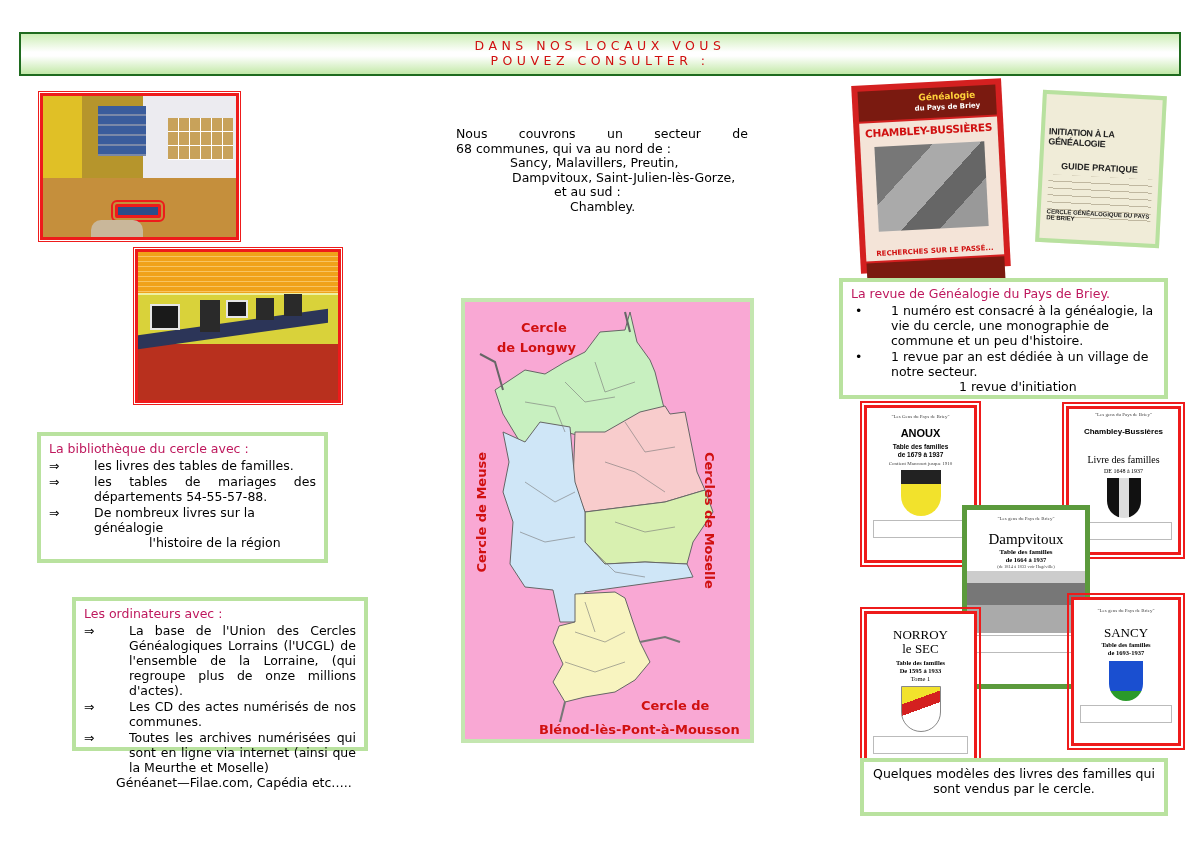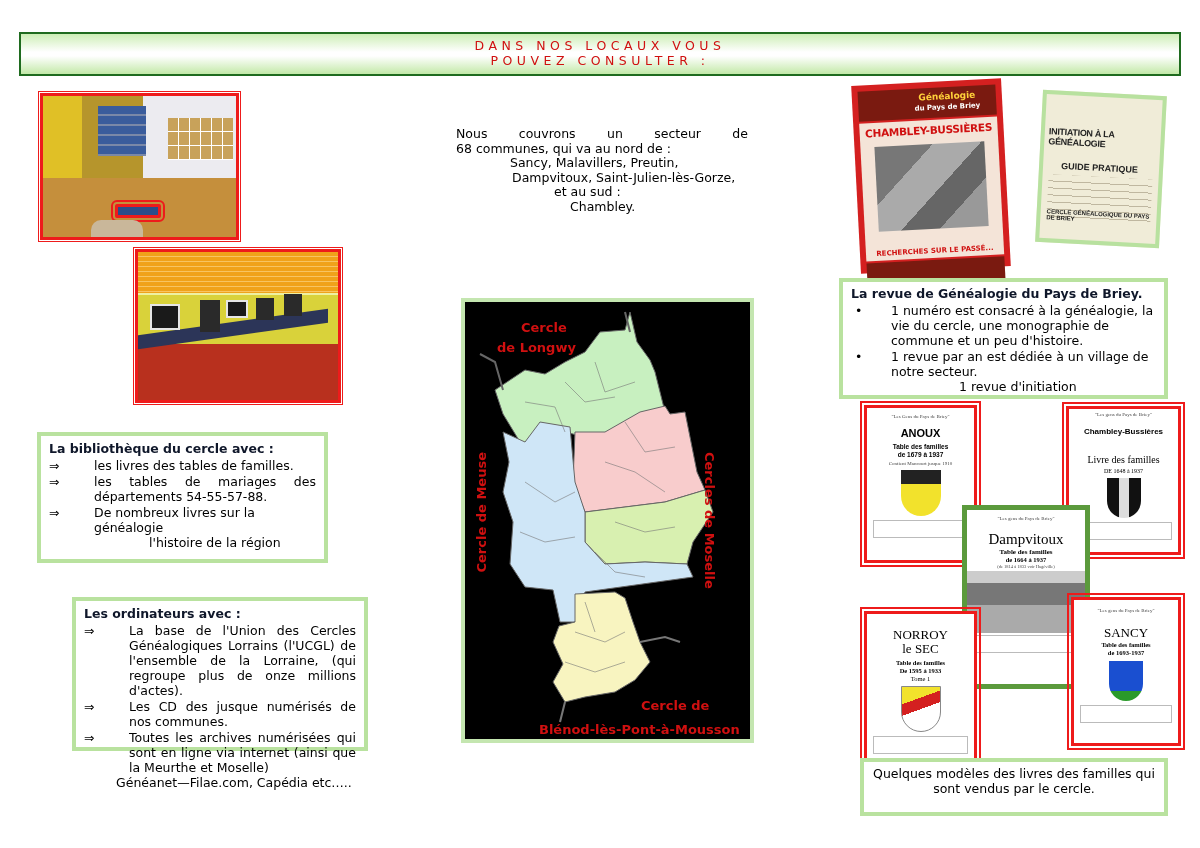--- a/index.html
+++ b/index.html
@@ -37,33 +37,33 @@
   .photo-computers .monitor { position: absolute; background: #1a1a1a; border: 2px solid #e6e6e6; }
   .photo-computers .tower { position: absolute; background: #2a2a2a; }
 
   .green-box { position: absolute; border: 4px solid #b9e29f; background: #fff; }
 
   .lib-box { left: 37px; top: 432px; width: 291px; height: 131px; padding: 4px 8px; }
   .ord-box { left: 72px; top: 597px; width: 296px; height: 154px; padding: 4px 8px; }
   .revue-box { left: 839px; top: 278px; width: 329px; height: 121px; padding: 3px 8px; }
   .models-box { left: 860px; top: 758px; width: 308px; height: 58px; padding: 4px 8px; text-align: center; font-size: 12.5px; line-height: 15px; }
 
-  .box-title { color: #0f172a; font-weight: bold; font-size: 12.5px; line-height: 17px; }
+  .box-title { color: #be185d; font-weight: normal; font-size: 12.5px; line-height: 17px; }
   .item { display: flex; font-size: 12.5px; line-height: 15px; margin-top: 1px; }
   .item .arrow { width: 45px; flex: none; }
   .item .txt { flex: 1; text-align: justify; }
   .note { font-size: 12.5px; line-height: 15px; }
 
   .intro {
     position: absolute; left: 456px; top: 127px; width: 292px; font-size: 12.5px; line-height: 14.5px;
   }
   .intro .l1 { display: flex; justify-content: space-between; }
 
   .map { position: absolute; left: 461px; top: 298px; width: 293px; height: 445px;
-    border: 4px solid #c4e6b0; background: #000000; overflow: hidden; }
+    border: 4px solid #c4e6b0; background: #f9a8d4; overflow: hidden; }
   .map svg { position: absolute; left: 0; top: 0; }
   .map-label { position: absolute; color: #d01010; font-weight: bold; font-size: 13px; line-height: 20px; }
   .map-label.vert { writing-mode: vertical-rl; }
   .map-label.vert-up { writing-mode: vertical-rl; transform: rotate(180deg); }
 
   .cover { position: absolute; background: #fff; }
   .cover-revue { left: 856px; top: 82px; width: 150px; height: 188px; background: #d42020; transform: rotate(-3deg); padding: 6px; }
   .cover-revue .band { background: #7a1a10; color: #ffd23a; font-weight: bold; font-size: 9px; text-align: center; padding: 4px 0 4px 40px; line-height: 11px; }
   .cover-revue .inner { background: #f4e4d8; height: 138px; margin-top: 2px; position: relative; }
   .cover-revue .inner .title { color: #d01010; font-size: 10.5px; font-weight: bold; text-align: center; padding-top: 4px; letter-spacing: -0.3px; }
@@ -152,21 +152,21 @@
 </div>
 
 <div class="green-box ord-box">
   <div class="box-title">Les ordinateurs avec :</div>
   <div class="item">
     <span class="arrow">⇒</span>
     <span class="txt">La base de l'Union des Cercles Généalogiques Lorrains (l'UCGL) de l'ensemble de la Lorraine, (qui regroupe plus de onze millions d'actes).</span>
   </div>
   <div class="item">
     <span class="arrow">⇒</span>
-    <span class="txt">Les CD des jusque numérisés de nos communes.</span>
+    <span class="txt">Les CD des actes numérisés de nos communes.</span>
   </div>
   <div class="item">
     <span class="arrow">⇒</span>
     <span class="txt">Toutes les archives numérisées qui sont en ligne via internet (ainsi que la Meurthe et Moselle)</span>
   </div>
   <div class="note" style="padding-left:32px">Généanet—Filae.com, Capédia etc…..</div>
 </div>
 
 <div class="map">
   <svg width="285" height="437" viewBox="0 0 285 437">

